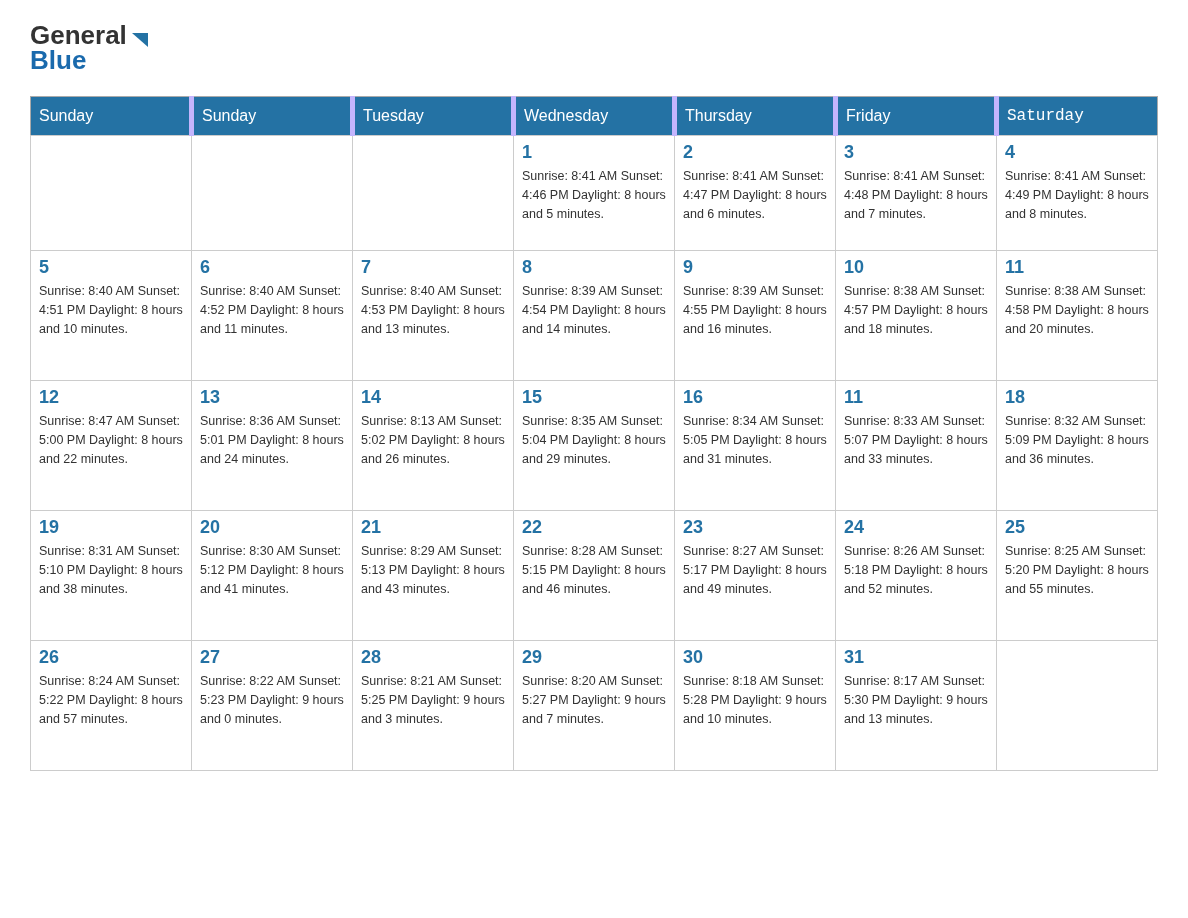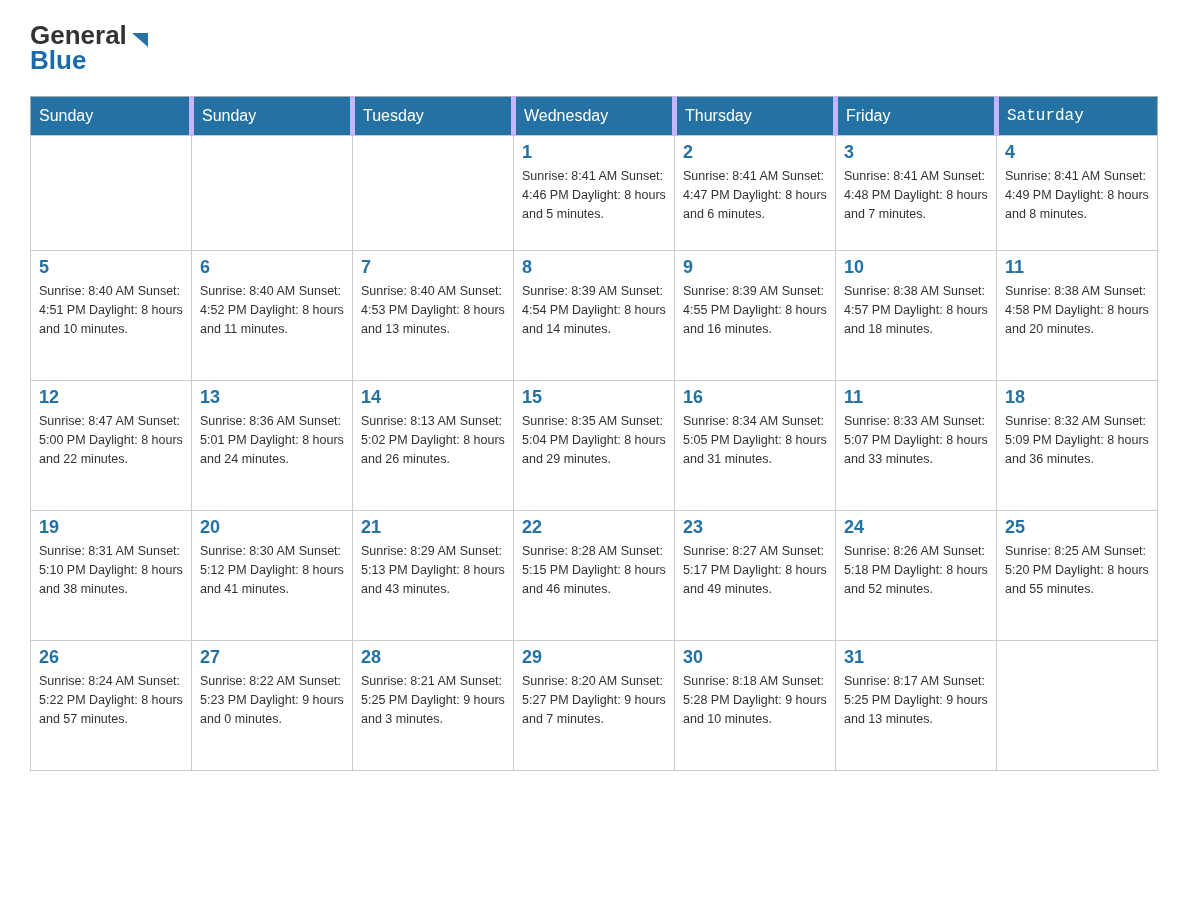--- a/index.html
+++ b/index.html
@@ -338,20 +338,20 @@
         <td>
           <span class="day-number">30</span>
           <div class="day-info">Sunrise: 8:18 AM
 Sunset: 5:28 PM
 Daylight: 9 hours
 and 10 minutes.</div>
         </td>
         <td>
           <span class="day-number">31</span>
           <div class="day-info">Sunrise: 8:17 AM
-Sunset: 5:25 PM
+Sunset: 5:30 PM
 Daylight: 9 hours
 and 13 minutes.</div>
         </td>
         <td></td>
       </tr>
     </tbody>
 </table>
 
 </body></html>

